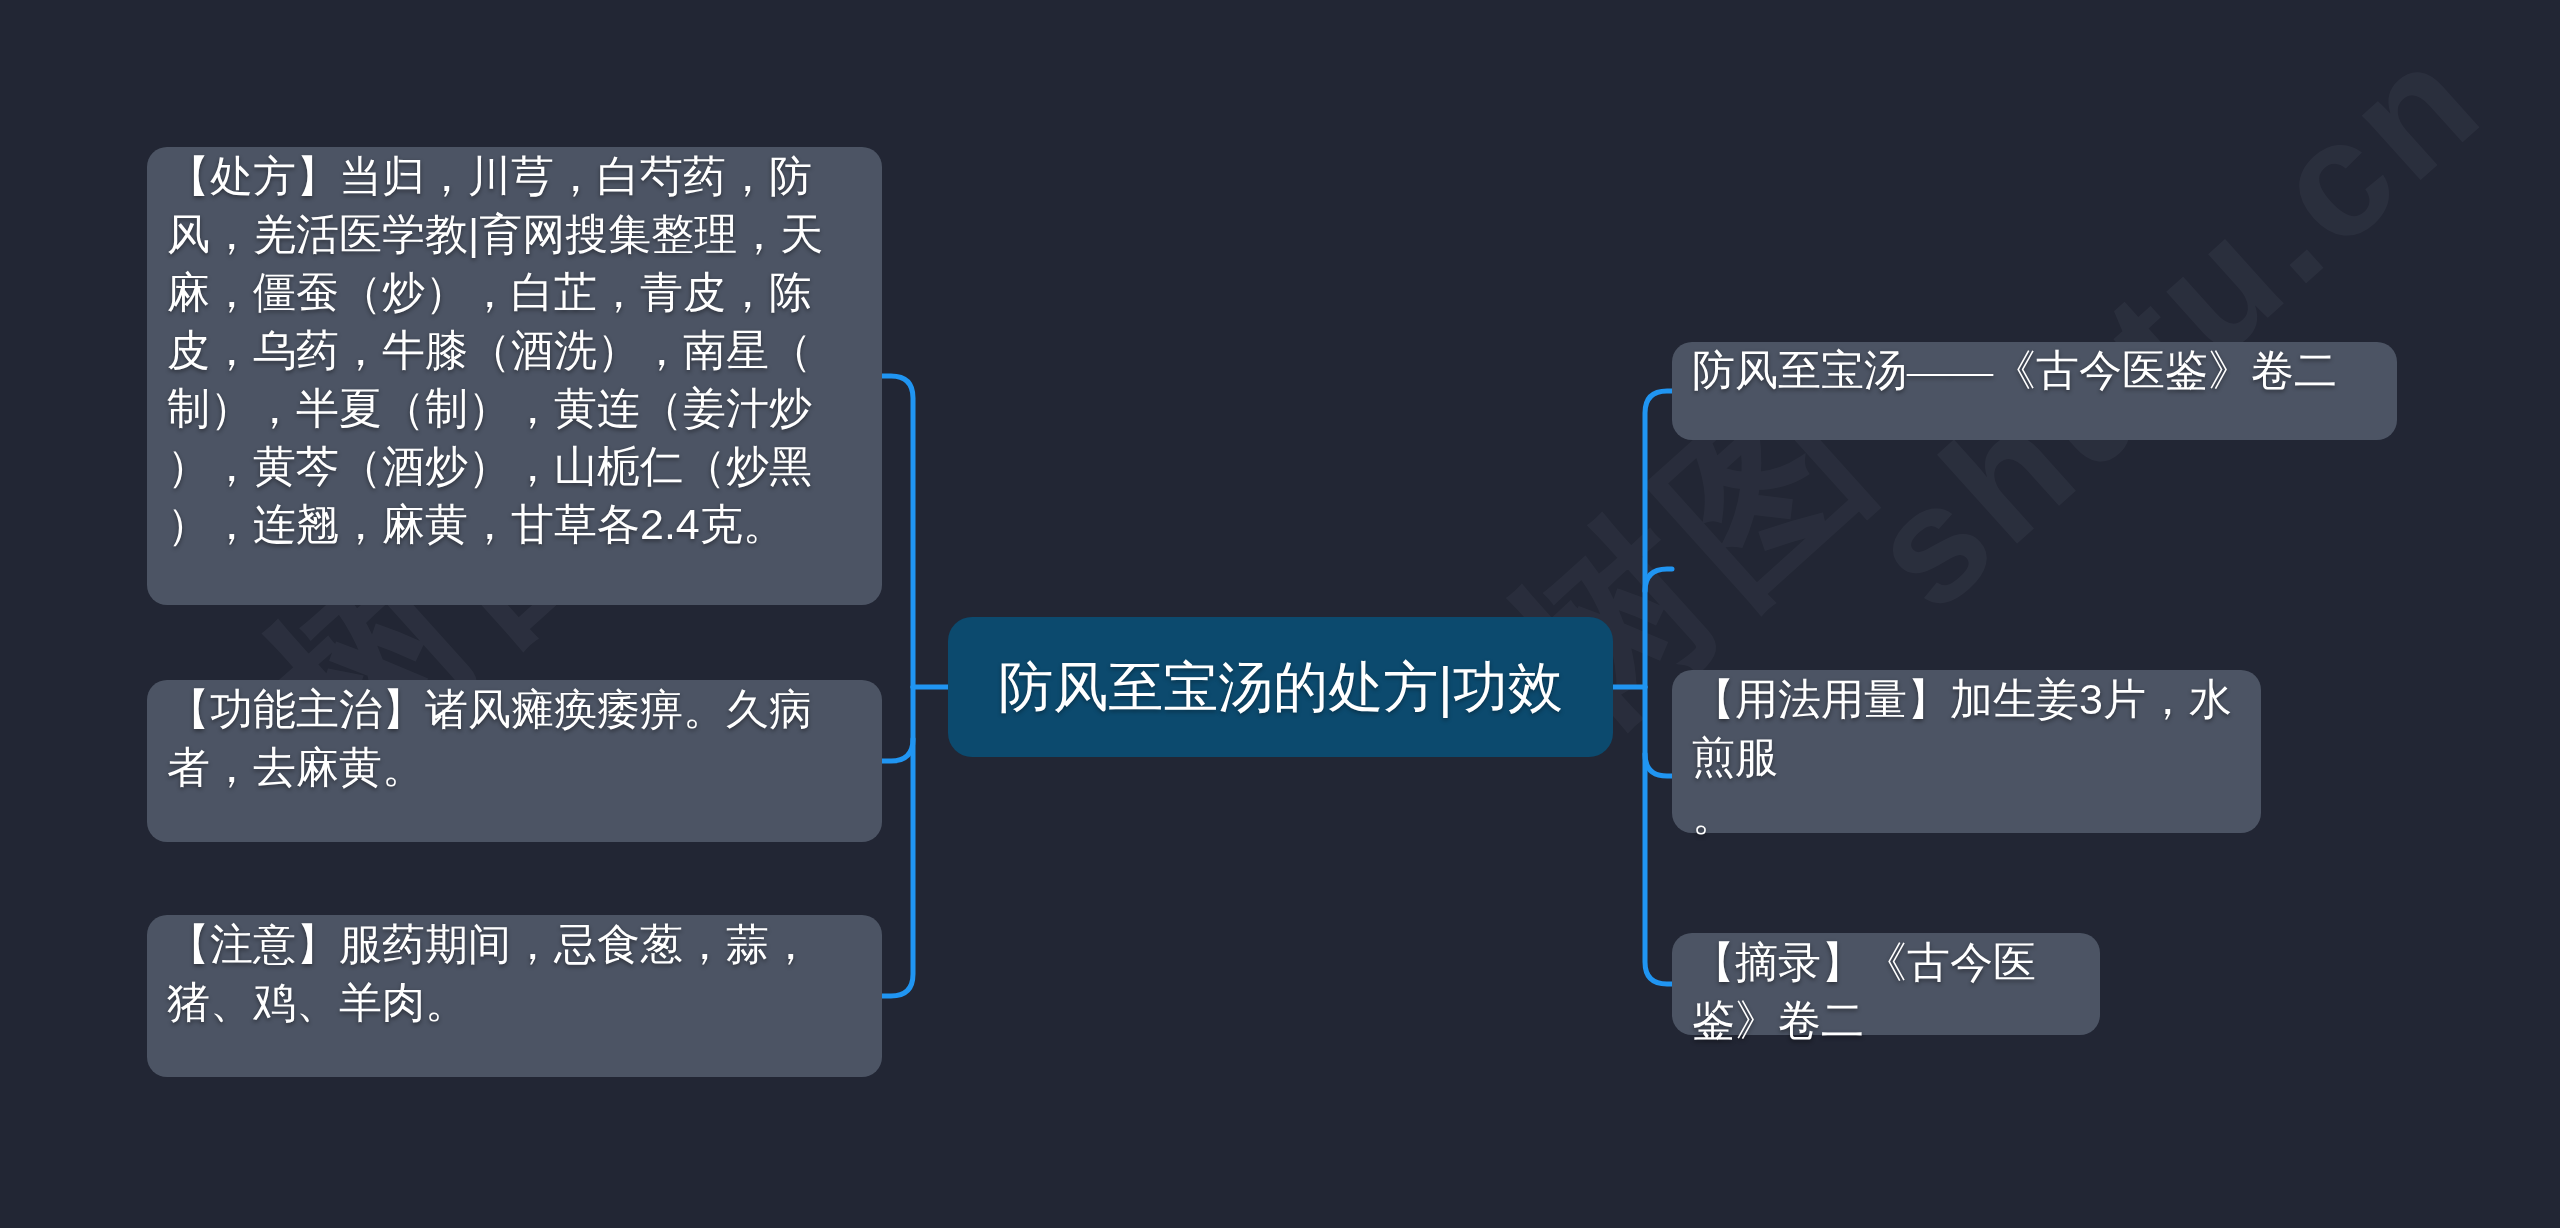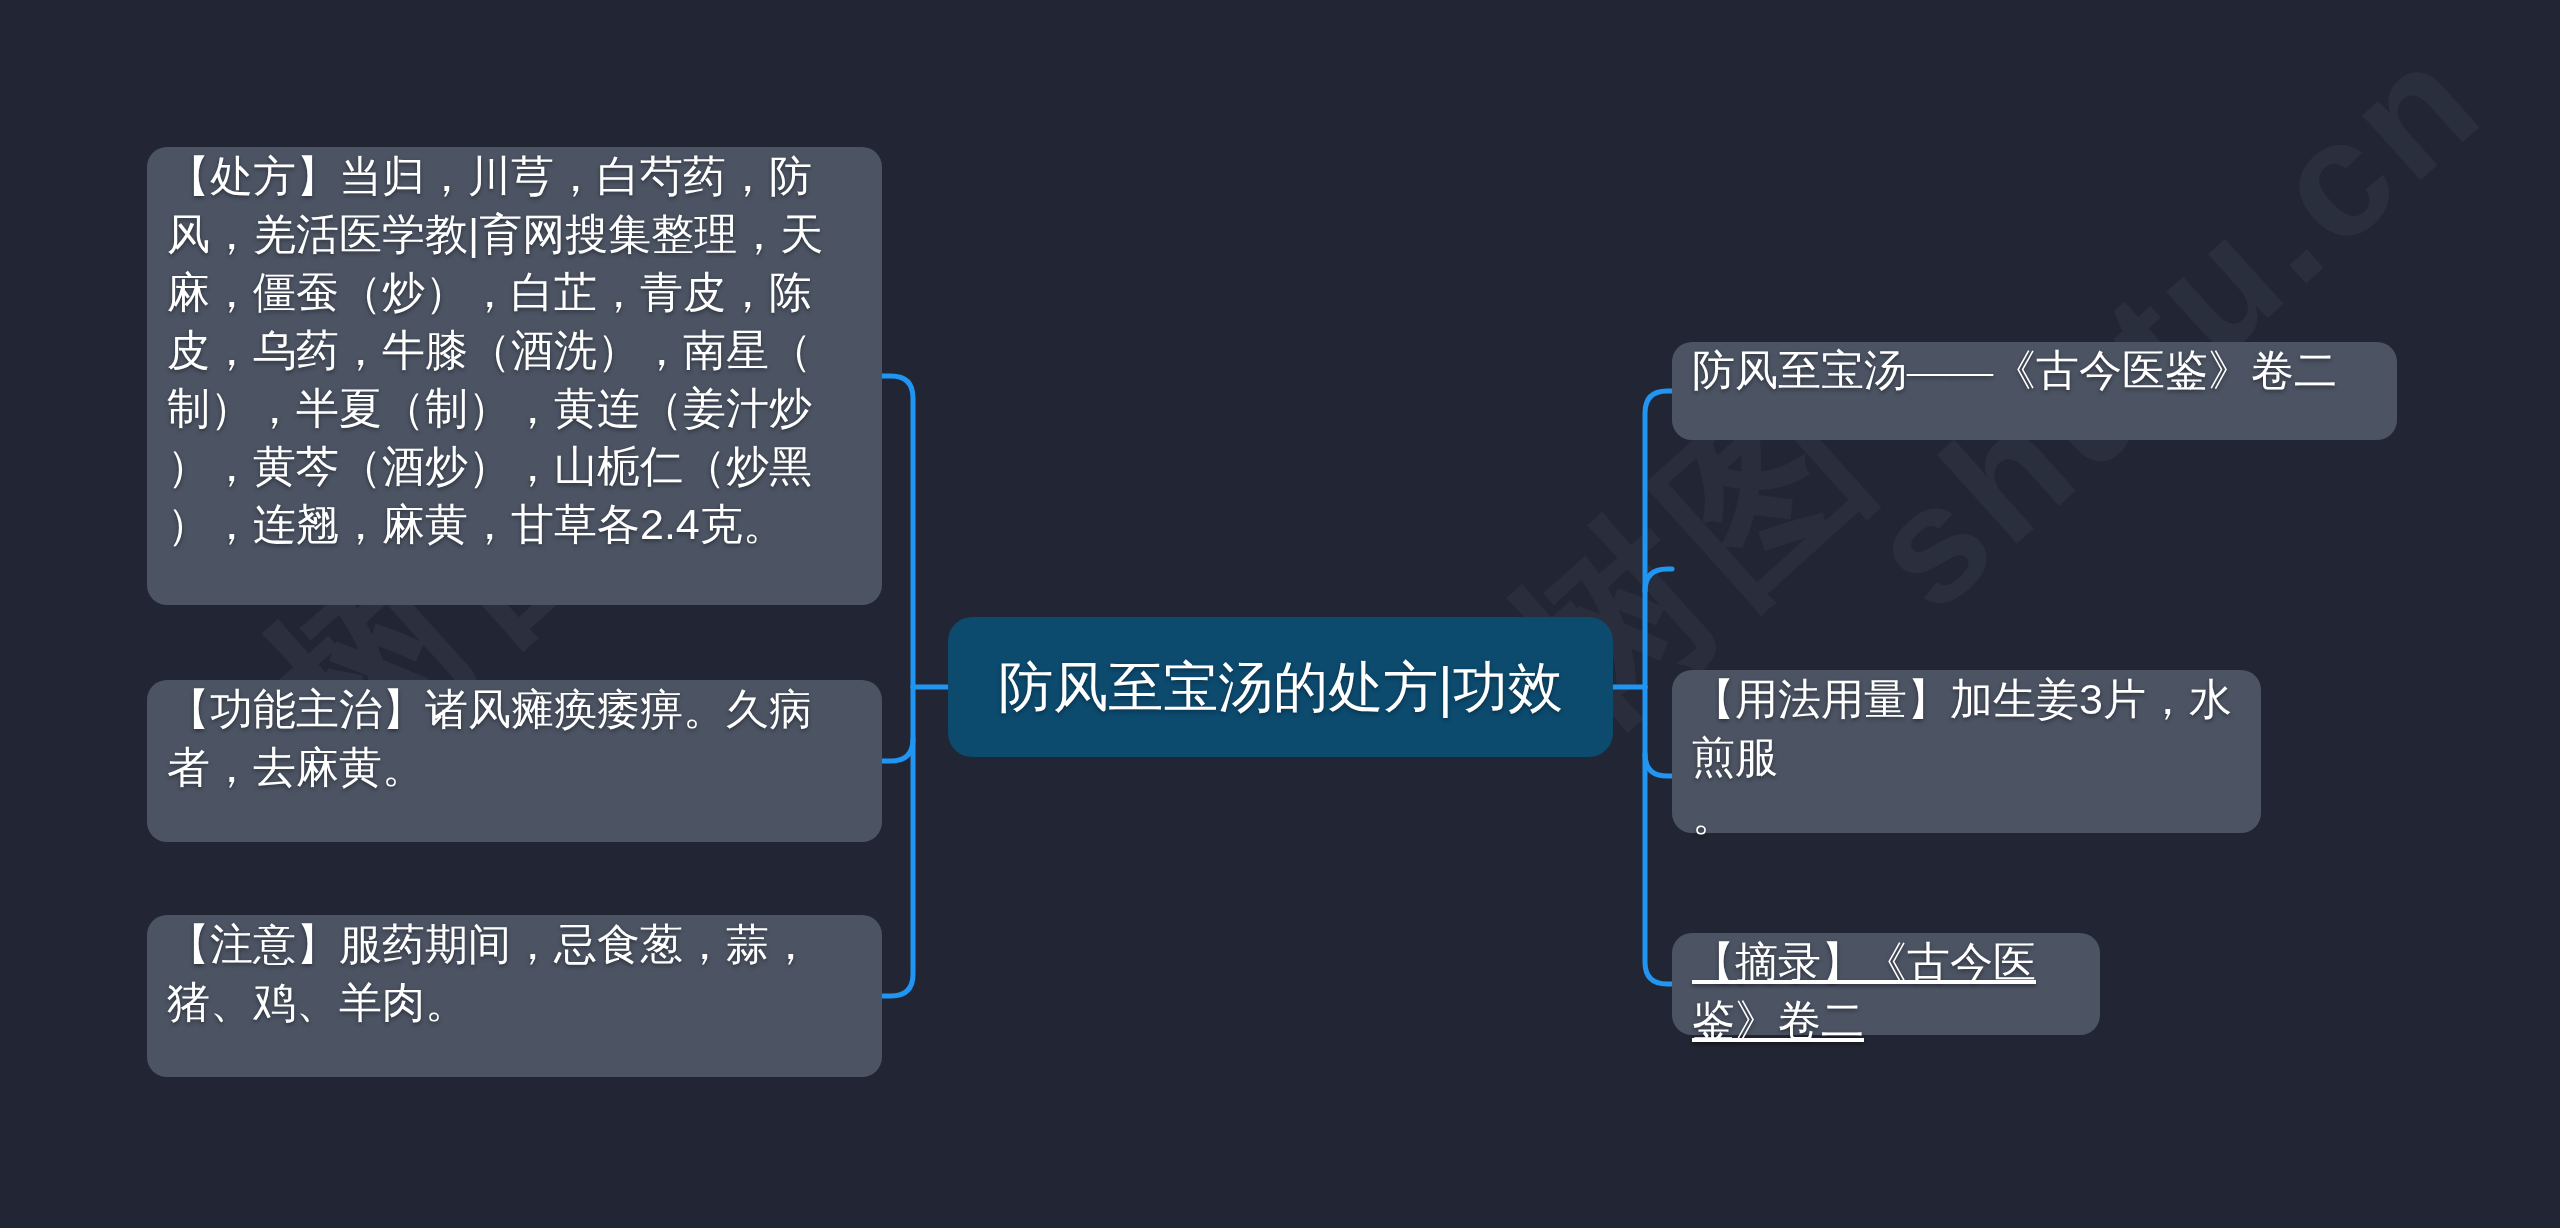--- a/index.html
+++ b/index.html
@@ -27,21 +27,21 @@
   
   .l1{left:147px;top:147px;width:735px;height:458px;}
   .l2{left:147px;top:680px;width:735px;height:162px;}
   .l3{left:147px;top:915px;width:735px;height:162px;}
   
   .c0{left:948px;top:617px;width:665px;height:140px;}
   
   .r1{left:1672px;top:342px;width:725px;height:98px;font-family:Liberation Serif, serif;}
   .r2{left:1672px;top:518px;width:423px;height:102px;}
   .r3{left:1672px;top:670px;width:589px;height:163px;}
-  .r4{left:1672px;top:933px;width:428px;height:102px;text-decoration:underline;}
+  .r4{left:1672px;top:933px;width:428px;height:102px;}
   .wm1{left:250px;top:460px;font-size:195px;}
   .wm2{left:1495px;top:430px;font-size:190px;opacity:0.045;}
   .wm3{left:1800px;top:230px;font-size:165px;opacity:0.05;}
 </style>
 </head>
 <body>
 
 <div class="canvas">
 
   <span class="wm wm1">树图</span>

